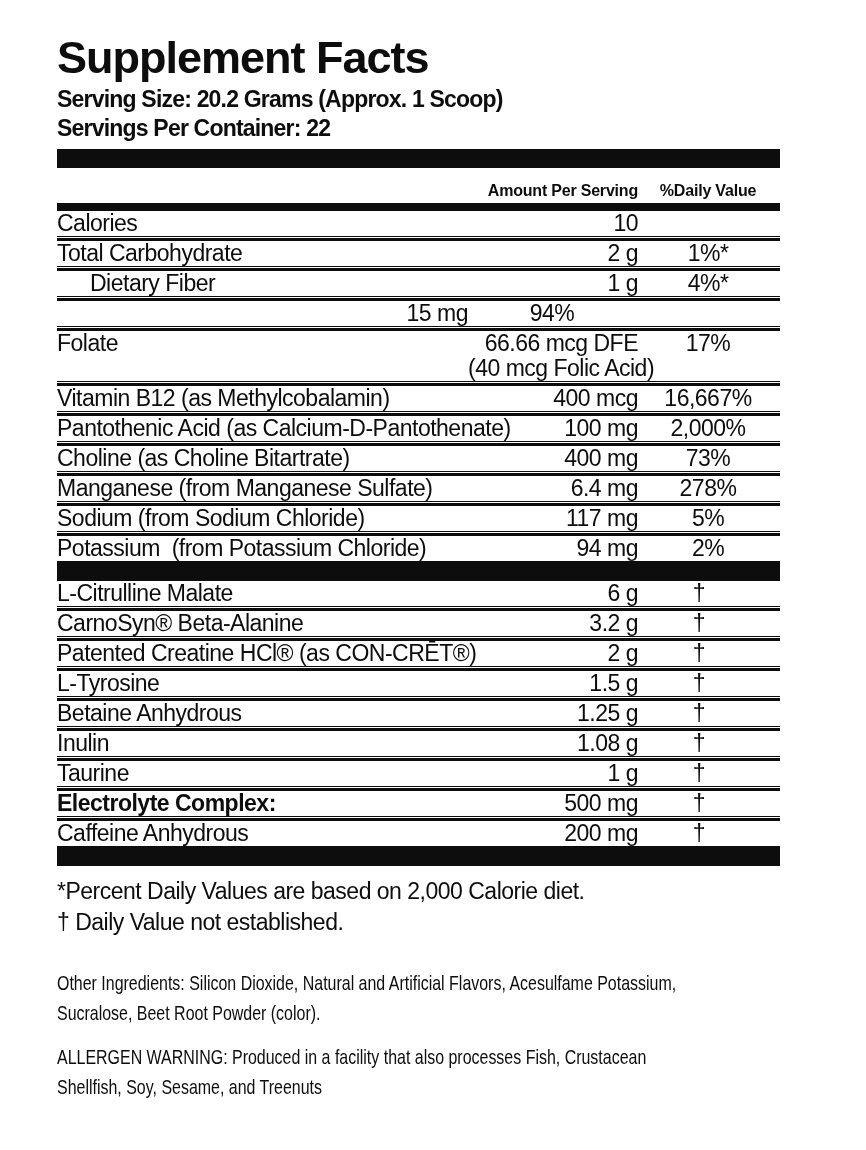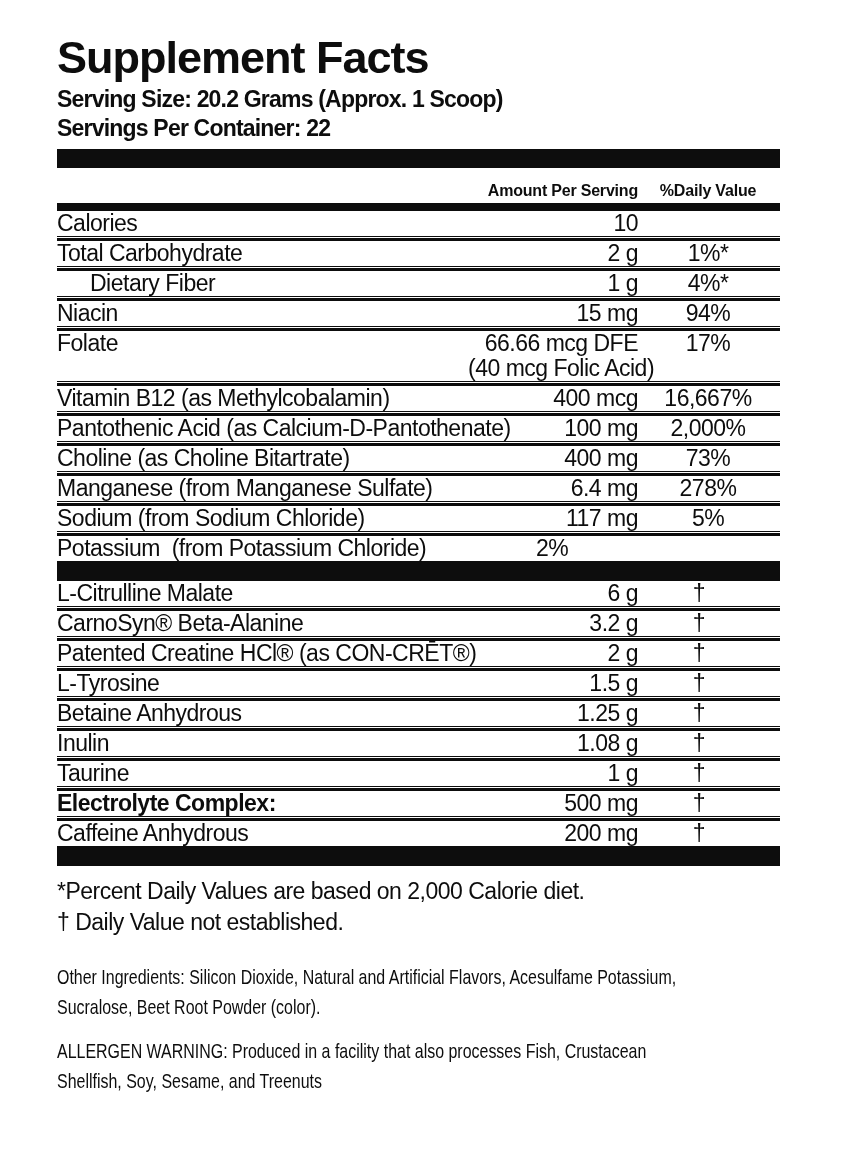--- a/index.html
+++ b/index.html
@@ -54,21 +54,21 @@
   .t-sep {
     height: 5px;
     background: linear-gradient(to bottom, var(--ink) 0 1px, #ffffff 1px 2px, var(--ink) 2px 5px);
   }
 
   .footnotes { margin-top: 10px; }
   .footnote {
     font-size: 23px; letter-spacing: -0.5px; line-height: 31px;
   }
 
-  .cond-wrap { overflow: hidden; width: 760px; margin-top: 24px; }
+  .cond-wrap { overflow: hidden; width: 760px; margin-top: 30px; }
   .cond {
     width: 960px;
     transform: scaleX(0.76); transform-origin: 0 0;
     font-size: 21px; line-height: 30px;
     white-space: pre-line;
   }
   .cond + .cond { margin-top: 14px; }
 </style>
 </head>
 <body>
@@ -102,21 +102,20 @@
           <span class="c-dv">1%*</span>
         </div>
         <div class="t-sep"></div>
         <div class="t-row">
           <span class="c-name indent">Dietary Fiber</span>
           <span class="c-amt">1 g</span>
           <span class="c-dv">4%*</span>
         </div>
         <div class="t-sep"></div>
         <div class="t-row">
-          <span class="c-name">Niacin</span>
           <span class="c-amt">15 mg</span>
           <span class="c-dv">94%</span>
         </div>
         <div class="t-sep"></div>
         <div class="t-row">
           <span class="c-name">Folate</span>
           <span class="c-amt">66.66 mcg DFE</span>
           <span class="c-dv">17%</span>
         </div>
         <div class="t-row">
@@ -150,20 +149,21 @@
         </div>
         <div class="t-sep"></div>
         <div class="t-row">
           <span class="c-name">Sodium (from Sodium Chloride)</span>
           <span class="c-amt">117 mg</span>
           <span class="c-dv">5%</span>
         </div>
         <div class="t-sep"></div>
         <div class="t-row">
           <span class="c-name">Potassium&nbsp; (from Potassium Chloride)</span>
+          <span class="c-amt">94 mg</span>
           <span class="c-dv">2%</span>
         </div>
         <div class="bar bar-thick2"></div>
         <div class="t-row">
           <span class="c-name">L-Citrulline Malate</span>
           <span class="c-amt">6 g</span>
           <span class="c-dv dag">†</span>
         </div>
         <div class="t-sep"></div>
         <div class="t-row">

